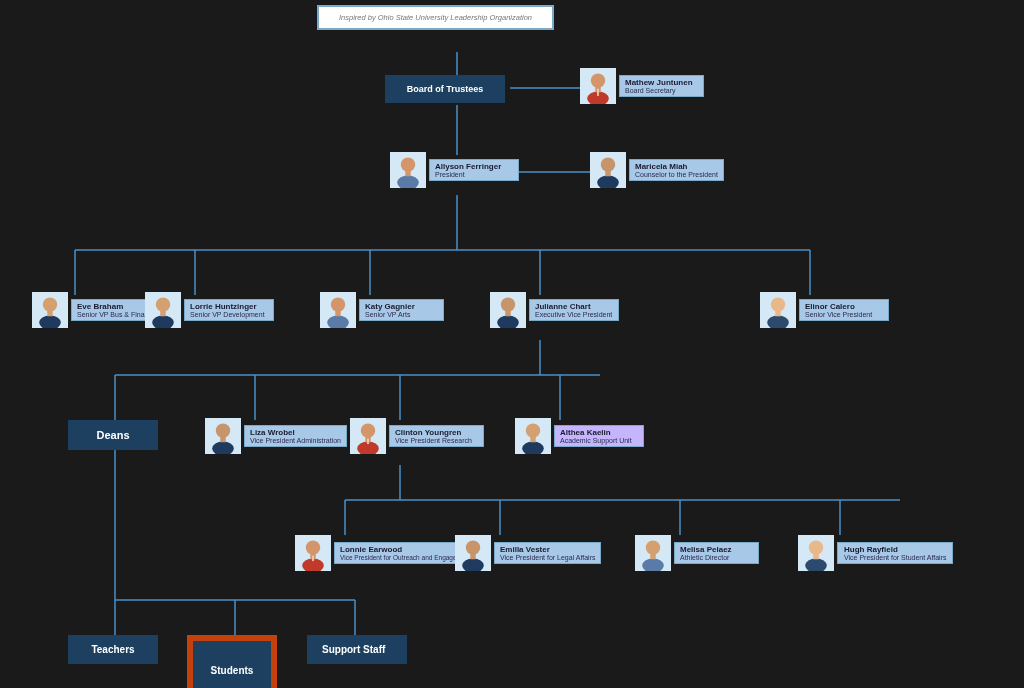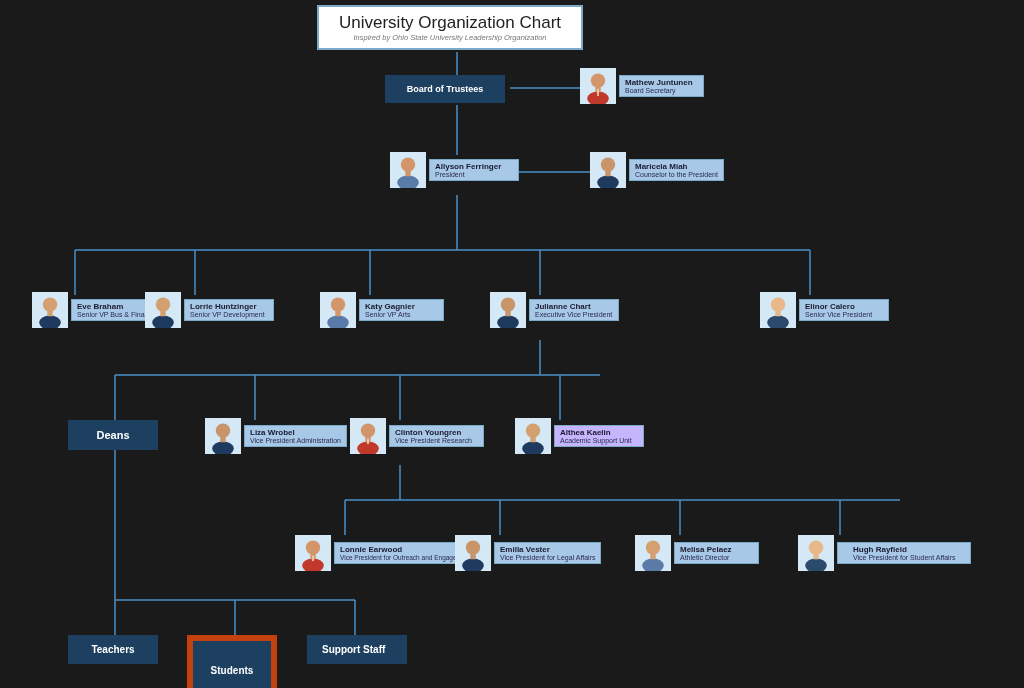--- a/index.html
+++ b/index.html
@@ -79,21 +79,20 @@
     <line x1="355" y1="600" x2="355" y2="635" stroke="#4a90c8" stroke-width="1.5"></line>
 
     <line x1="345" y1="500" x2="900" y2="500" stroke="#4a90c8" stroke-width="1.5"></line>
     <line x1="345" y1="500" x2="345" y2="535" stroke="#4a90c8" stroke-width="1.5"></line>
     <line x1="500" y1="500" x2="500" y2="535" stroke="#4a90c8" stroke-width="1.5"></line>
     <line x1="680" y1="500" x2="680" y2="535" stroke="#4a90c8" stroke-width="1.5"></line>
     <line x1="840" y1="500" x2="840" y2="535" stroke="#4a90c8" stroke-width="1.5"></line>
   </svg>
 
   <div style="position:absolute;left:317px;top:5px;background:#fff;border:2px solid #7aaac8;padding:6px 20px;text-align:center;z-index:2;">
-    <div style="font-size:17px;font-weight:normal;color:#222;">University Organization Chart</div>
     <div style="font-size:7.5px;color:#777;font-style:italic;">Inspired by Ohio State University Leadership Organization</div>
   </div>
 
   <div style="position:absolute;left:385px;top:75px;z-index:2;">
     <div style="background:#1e4060;border:1px solid #1e4060;padding:8px 16px;min-width:120px;text-align:center;">
       <div style="font-size:9px;font-weight:bold;color:#fff;">Board of Trustees</div>
     </div>
   </div>
 
   <div style="position:absolute;left:580px;top:68px;display:flex;align-items:center;z-index:2;">
@@ -287,21 +286,21 @@
     </div>
   </div>
 
   <div style="position:absolute;left:798px;top:535px;display:flex;align-items:center;z-index:2;">
     <svg class="avatar" viewBox="0 0 40 40">
       <rect width="40" height="40" fill="#d4e8f5"></rect>
       <circle cx="20" cy="14" r="8" fill="#e8b88a"></circle>
       <ellipse cx="20" cy="34" rx="12" ry="8" fill="#2c4a6e"></ellipse>
       <rect x="17" y="21" width="6" height="6" fill="#e8b88a"></rect>
     </svg>
-    <div style="background:#a8c8e8;border:1px solid #7aaac8;padding:2px 15px;min-width:95px;">
+    <div style="background:#a8c8e8;border:1px solid #7aaac8;padding:2px 6px;min-width:95px;">
       <div style="font-size:8px;font-weight:bold;color:#1a1a2e;">Hugh Rayfield</div>
       <div style="font-size:7px;color:#2a2a4e;">Vice President for Student Affairs</div>
     </div>
   </div>
 
   <div style="position:absolute;left:68px;top:635px;z-index:2;">
     <div style="background:#1e4060;border:1px solid #1e4060;padding:8px 14px;min-width:90px;text-align:center;">
       <div style="font-size:10px;font-weight:bold;color:#fff;">Teachers</div>
     </div>
   </div>

